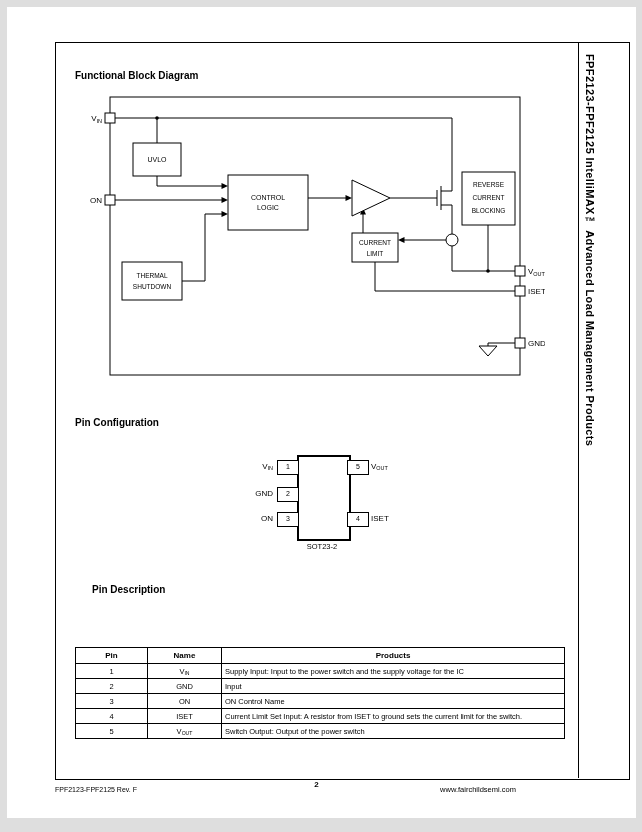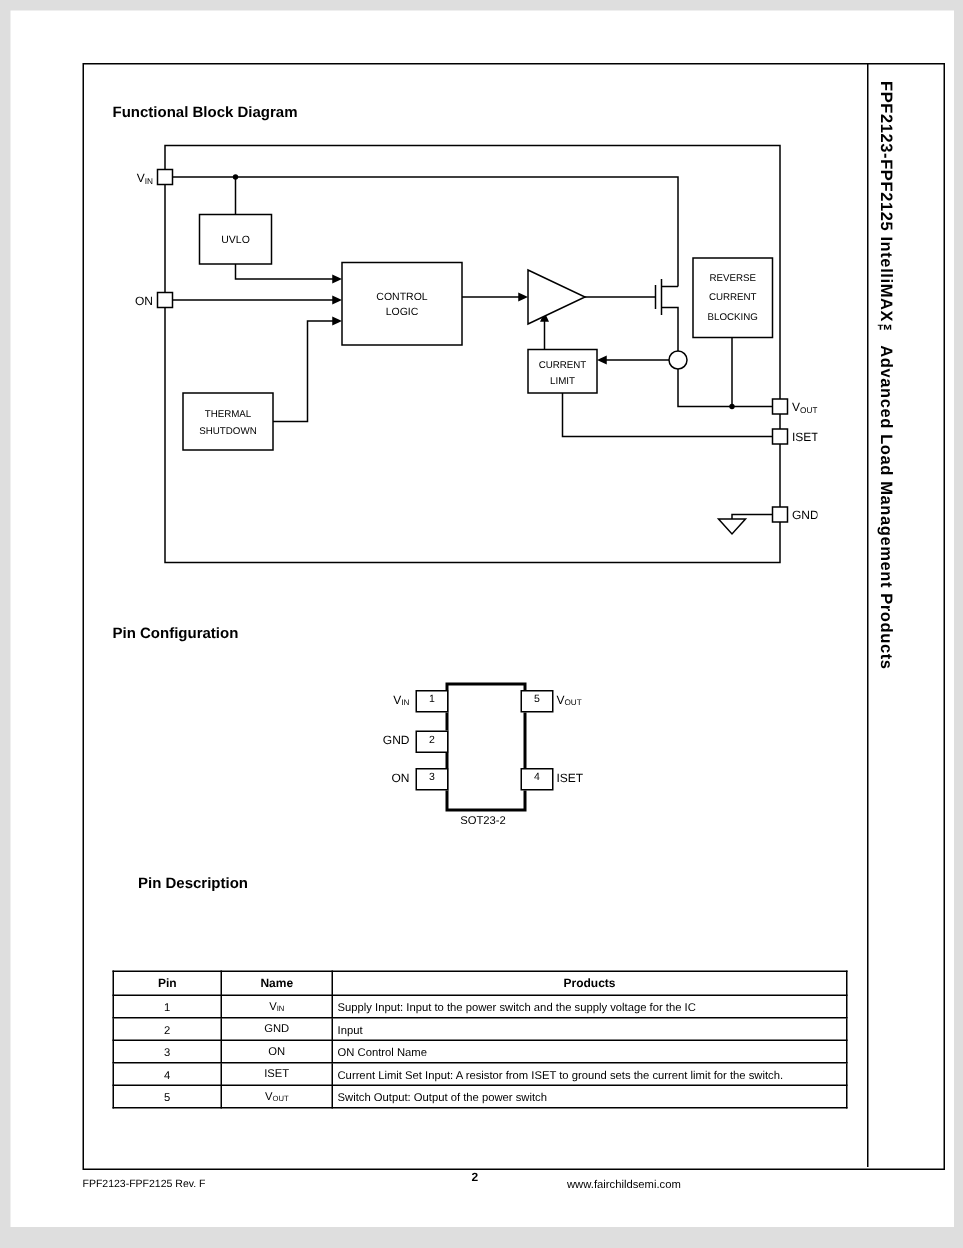--- a/index.html
+++ b/index.html
@@ -38,21 +38,21 @@
   .sub{font-size:68%;vertical-align:-0.18em;}
 
   
   .pin-table{position:absolute;left:75px;top:602px;width:490px;border-collapse:collapse;table-layout:fixed;margin-top:45px;}
   .pin-table th{border:1px solid #000;font-size:8px;font-weight:bold;height:15px;text-align:center;padding:0;}
   .pin-table td{border:1px solid #000;font-size:7.5px;height:14px;padding:0 3px;}
   .pin-table td.c{text-align:center;padding:0;}
 
   .footer-left{position:absolute;left:55px;top:786px;font-size:7px;}
   .footer-page{position:absolute;left:55px;top:780px;width:523px;text-align:center;font-size:8px;font-weight:bold;}
-  .footer-right{position:absolute;left:378px;top:785px;width:200px;text-align:left;font-size:7.5px;}
+  .footer-right{position:absolute;left:378px;top:785px;width:200px;text-align:center;font-size:7.5px;}
 </style>
 </head>
 <body>
 
 <div class="stage">
   <div class="paper"></div>
   <div class="frame"></div>
   <div class="divider"></div>
 
   <div class="sidebar-title">FPF2123-FPF2125  IntelliMAX™ Advanced Load Management Products</div>

